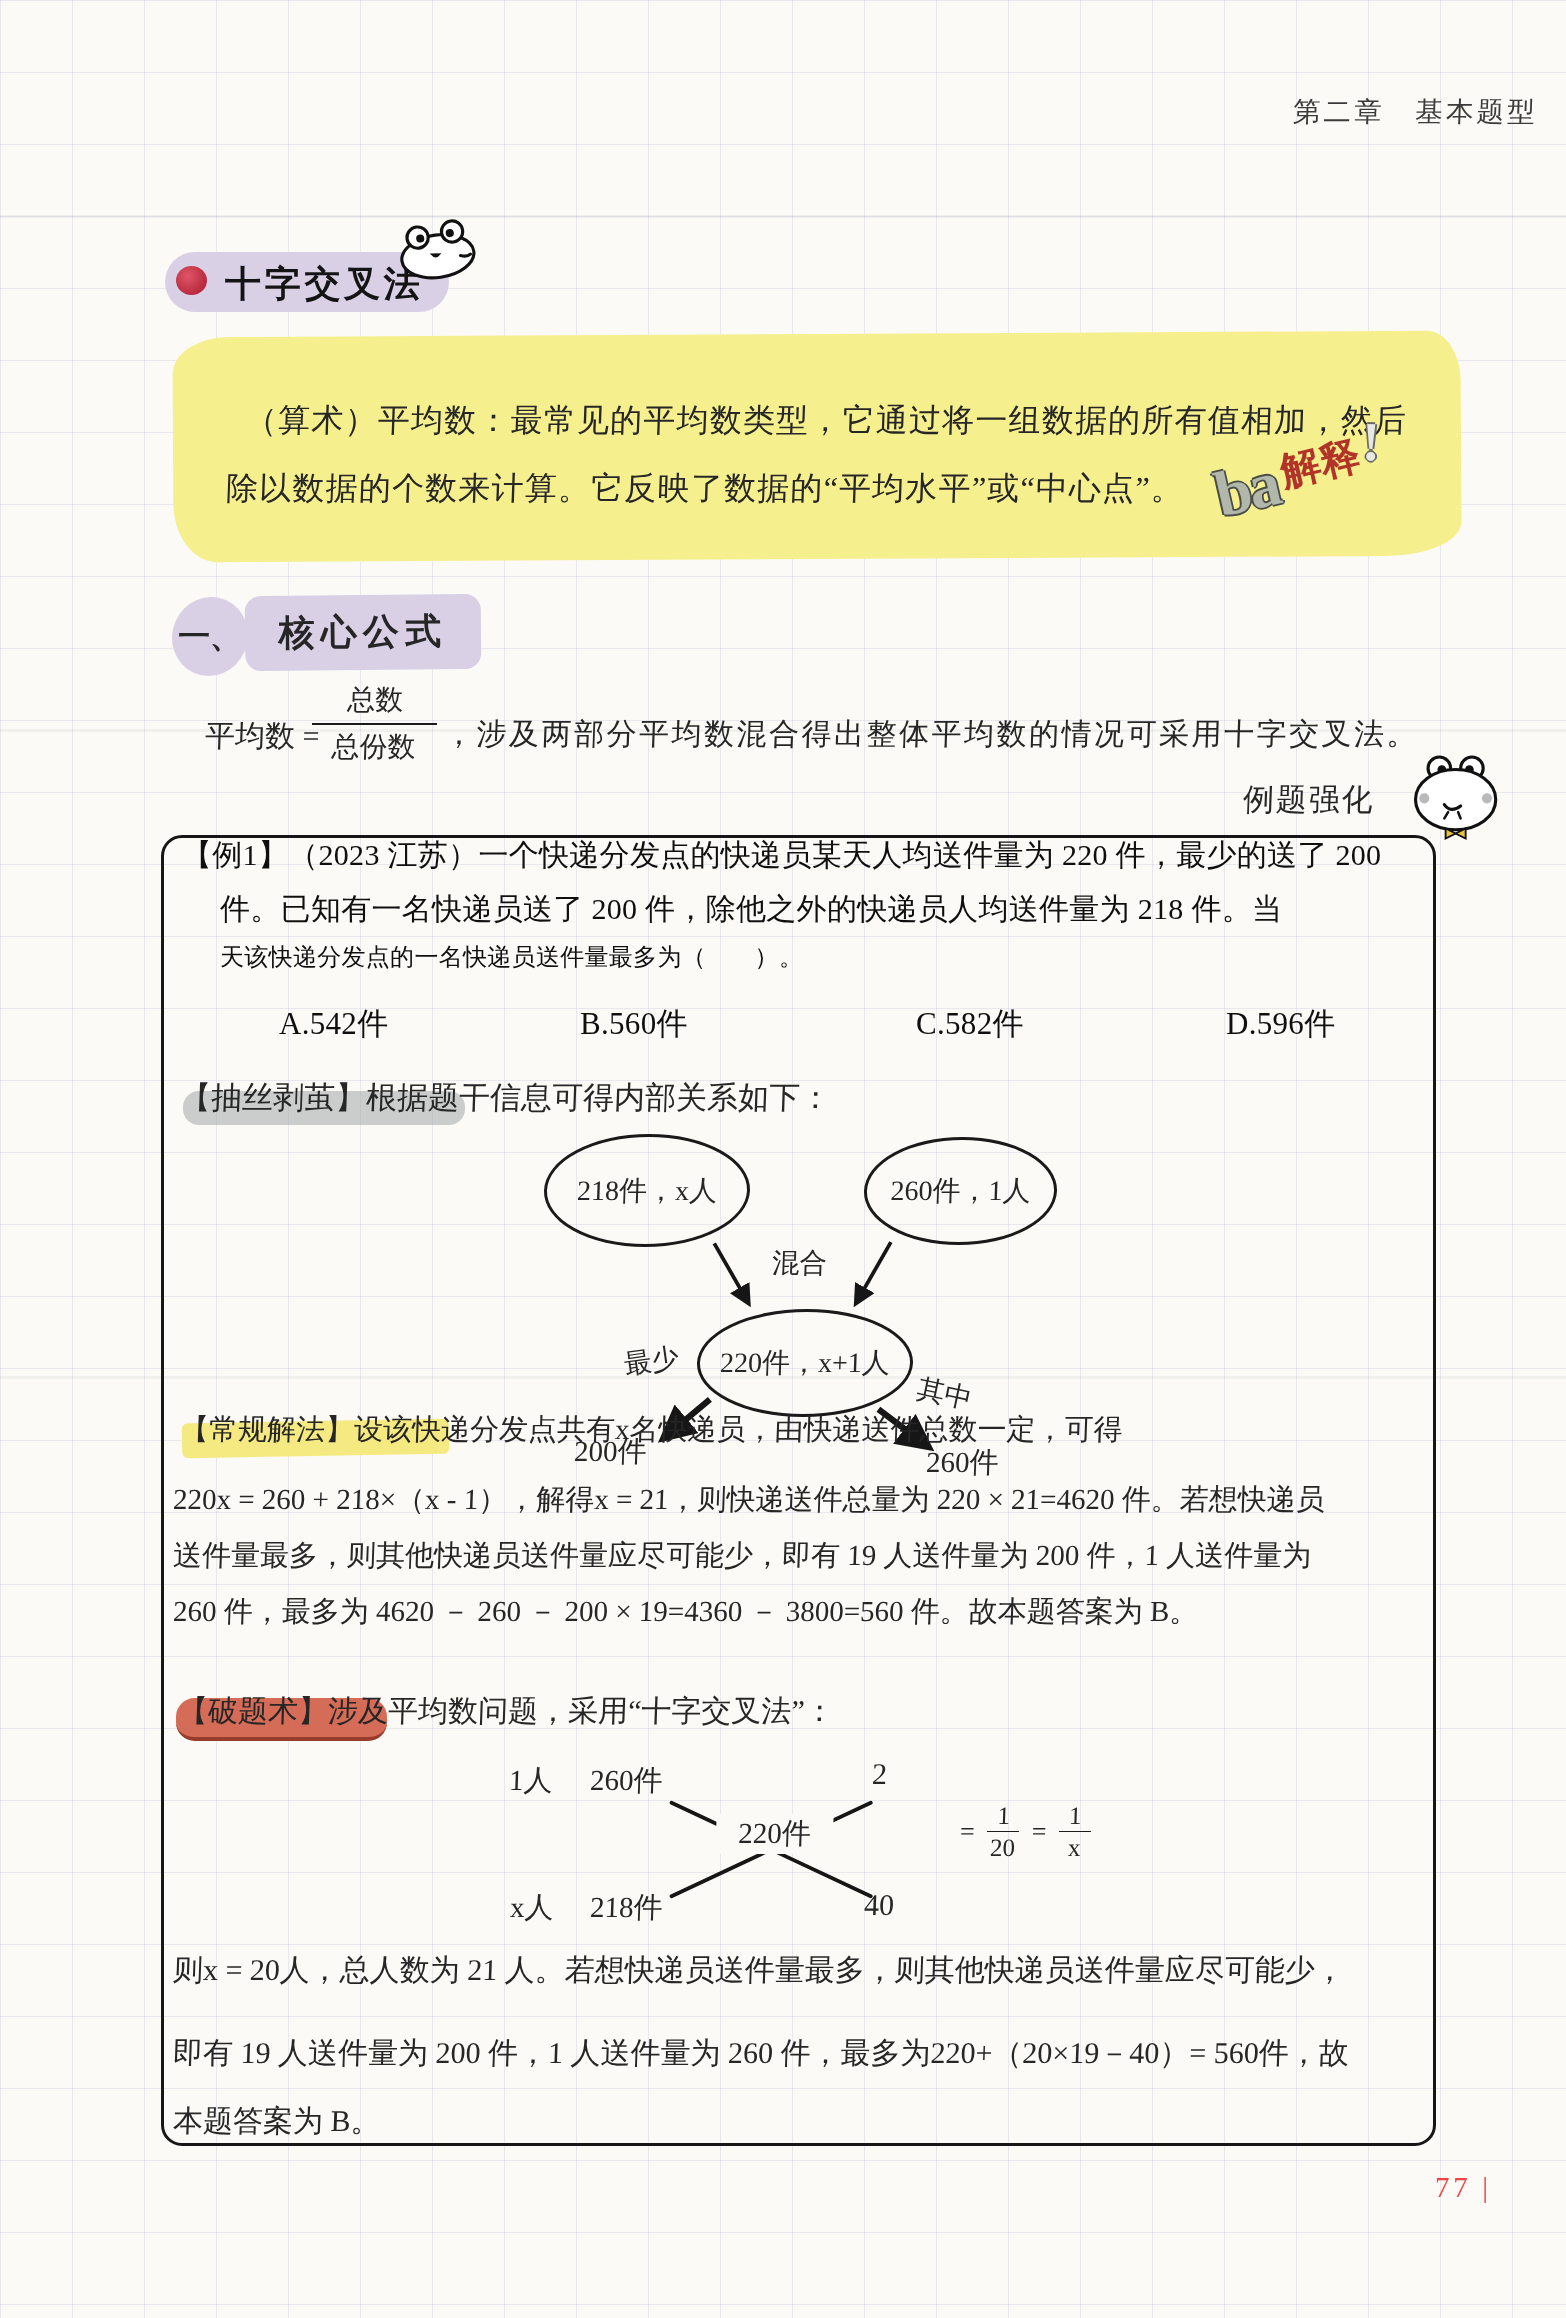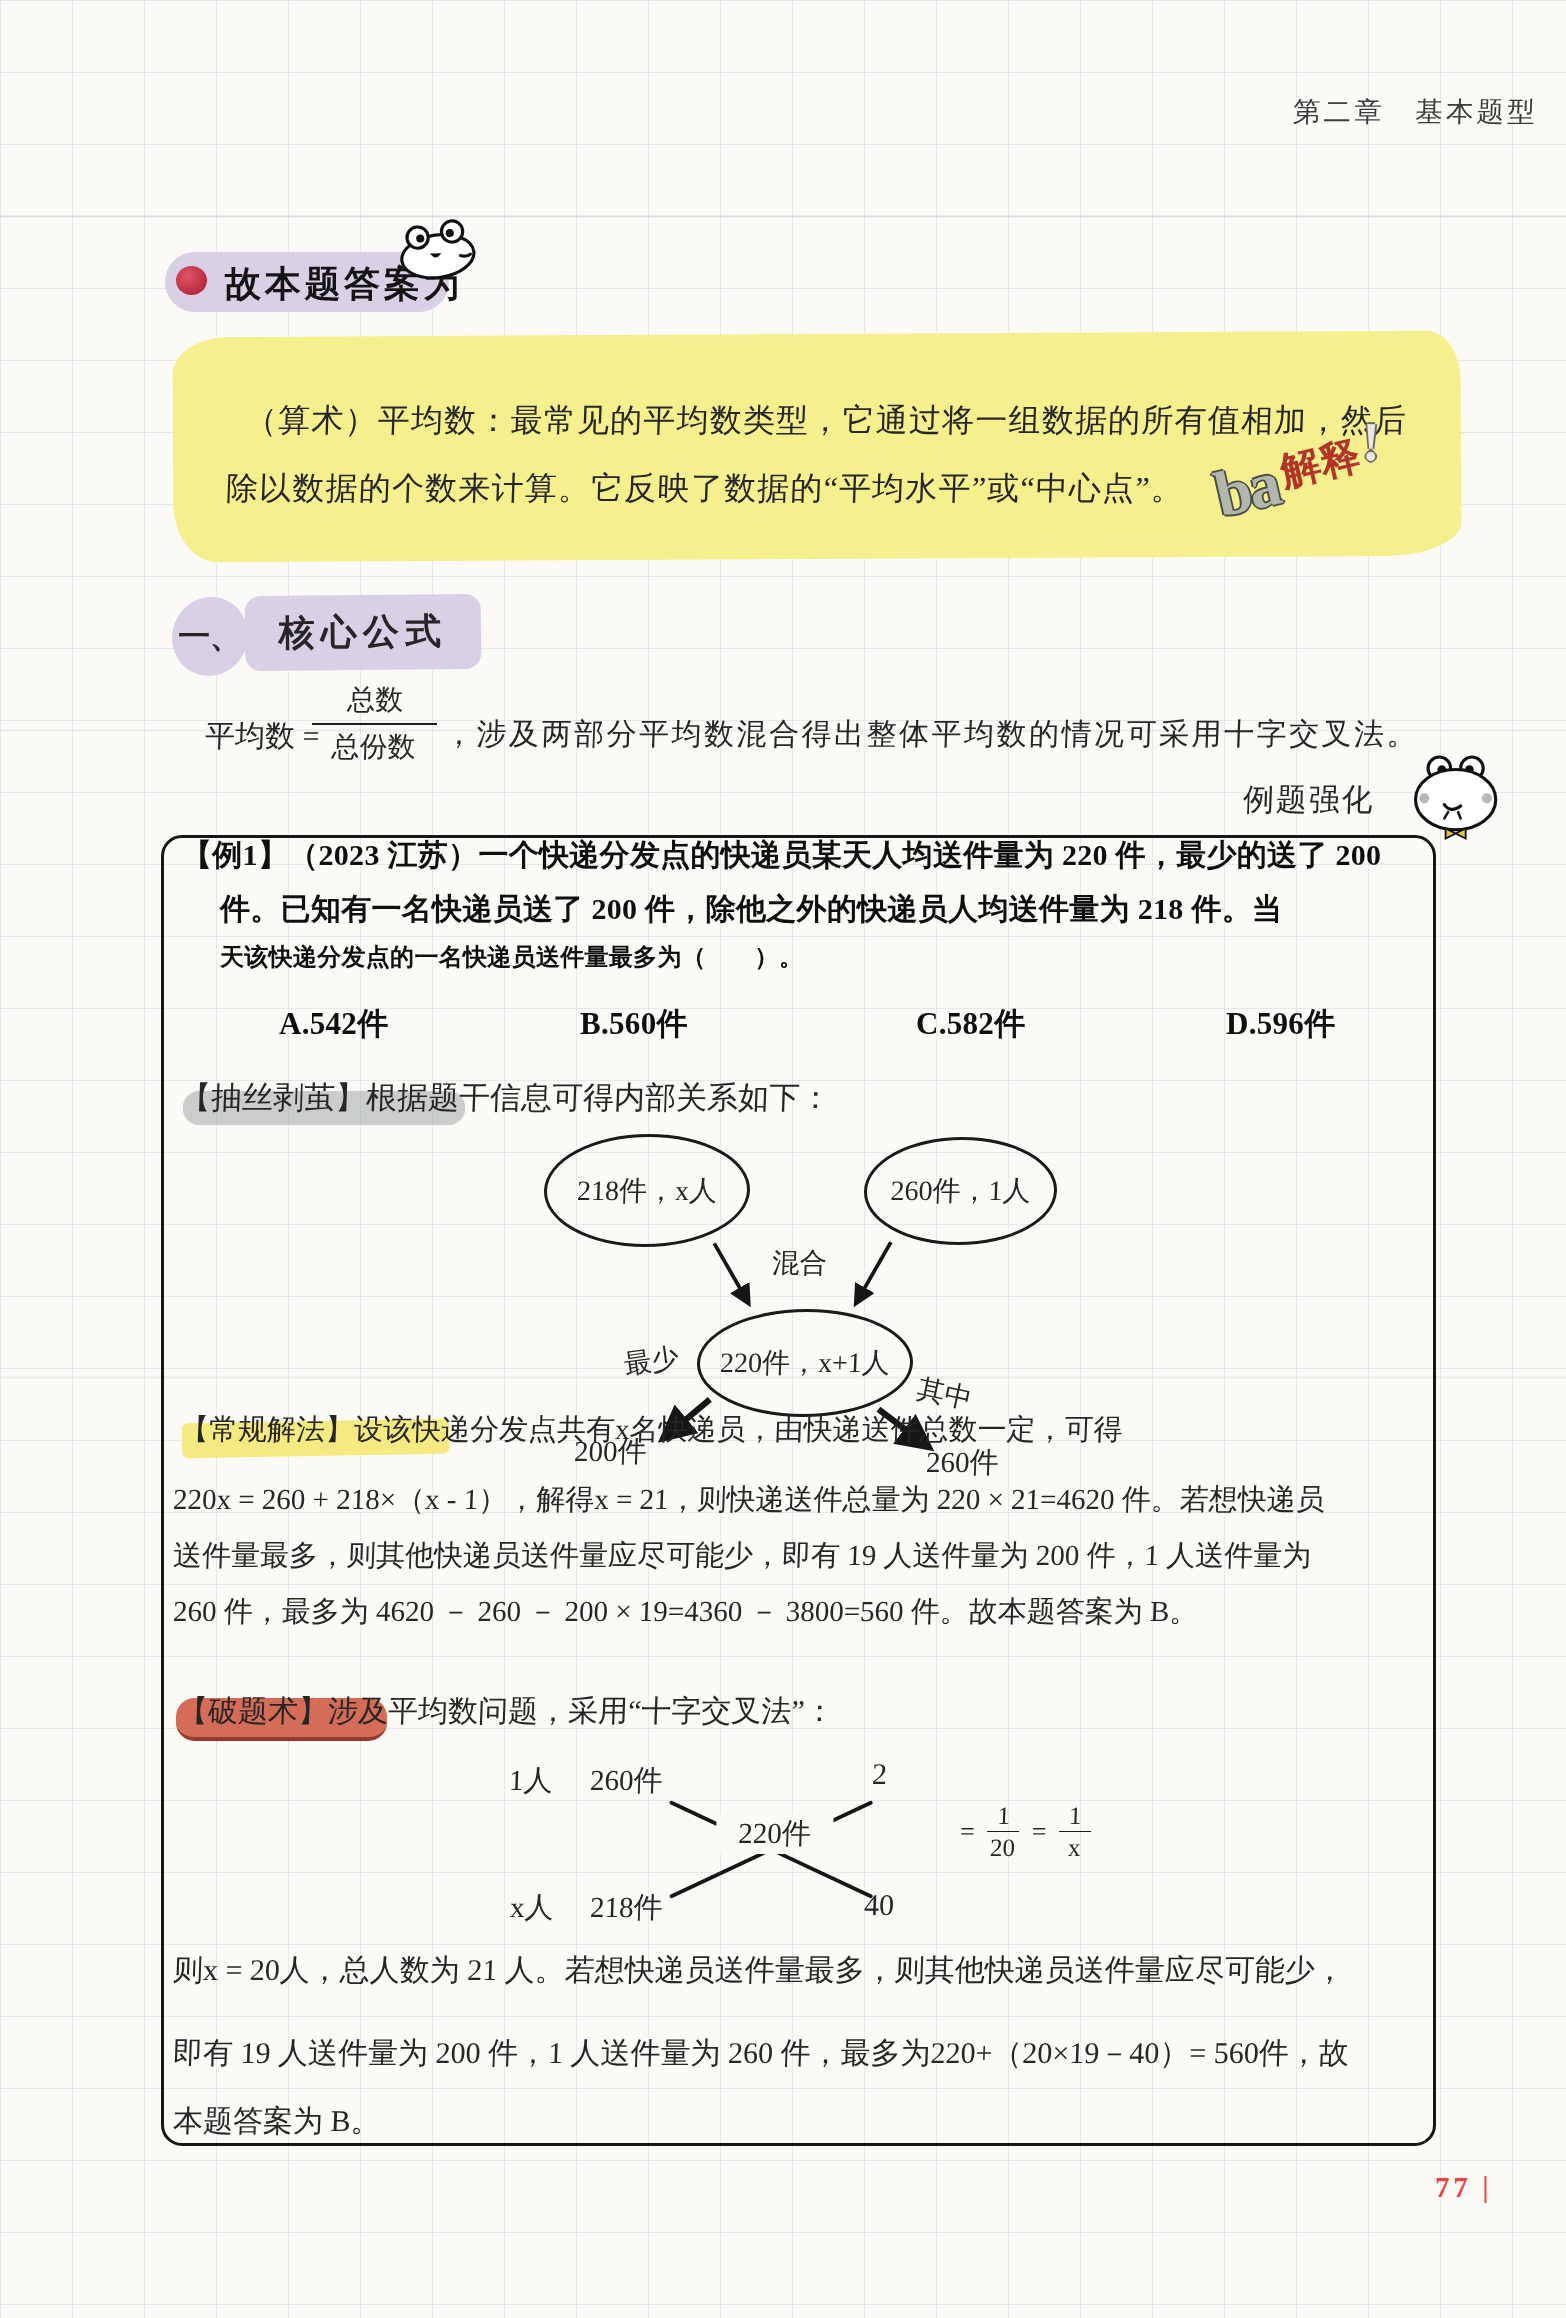--- a/index.html
+++ b/index.html
@@ -10,21 +10,21 @@
     background-color:#fbfaf6;
     background-image:
       linear-gradient(to right, rgba(198,204,220,.38) 1.2px, transparent 1.2px),
       linear-gradient(to bottom, rgba(198,204,220,.38) 1.2px, transparent 1.2px);
     background-size:72px 72px;
     font-family:"Liberation Serif","DejaVu Serif",serif;
     color:#1c1c1c;
   }
   .abs{position:absolute;white-space:nowrap;}
   .hand{color:#262626;transform:skewX(-2deg);}
-  .print{color:#0f0f0f;letter-spacing:0.3px;font-weight:bold;}
+  .print{color:#0f0f0f;letter-spacing:0.3px;}
   .streak{position:absolute;left:0;width:100%;height:2.5px;background:rgba(120,122,134,.08);}
 
   
   .page-header{left:1293px;top:94px;font-size:27.5px;letter-spacing:3.1px;color:#3b3b3b;}
   .page-number{left:1435px;top:2171px;font-size:29px;letter-spacing:3.7px;color:#ef4444;}
 
   
   .title-pill{left:165px;top:252px;width:284px;height:60px;background:#d9d0e6;border-radius:30px;}
   .title-dot{left:176px;top:266px;width:31px;height:29px;border-radius:50%;
     background:radial-gradient(circle at 38% 35%, #df5566, #b92b3f 70%);}
@@ -111,21 +111,21 @@
 
 <div class="streak" style="top:215px"></div>
 <div class="streak" style="top:729px"></div>
 <div class="streak" style="top:1376px"></div>
 
 <div class="abs hand page-header">第二章　基本题型</div>
 <div class="abs print page-number">77 |</div>
 
 <div class="abs title-pill"></div>
 <div class="abs title-dot"></div>
-<div class="abs print title-text">故本题答案为</div>
+<div class="abs print title-text">十字交叉法</div>
 <svg class="abs" style="left:397px;top:220px;transform:rotate(-8deg)" width="80" height="60" viewBox="0 0 128 96">
   <ellipse cx="64" cy="58" rx="58" ry="34" fill="#ffffff" stroke="#111" stroke-width="5"></ellipse>
   <circle cx="36" cy="24" r="17" fill="#ffffff" stroke="#111" stroke-width="5"></circle>
   <circle cx="92" cy="22" r="17" fill="#ffffff" stroke="#111" stroke-width="5"></circle>
   <circle cx="40" cy="26" r="6.5" fill="#111"></circle>
   <circle cx="88" cy="24" r="6.5" fill="#111"></circle>
   <path d="M52,52 q8,14 18,2 z" fill="#111"></path>
   <path d="M100,62 q10,4 16,0" fill="none" stroke="#111" stroke-width="5" stroke-linecap="round"></path>
 </svg>
 

